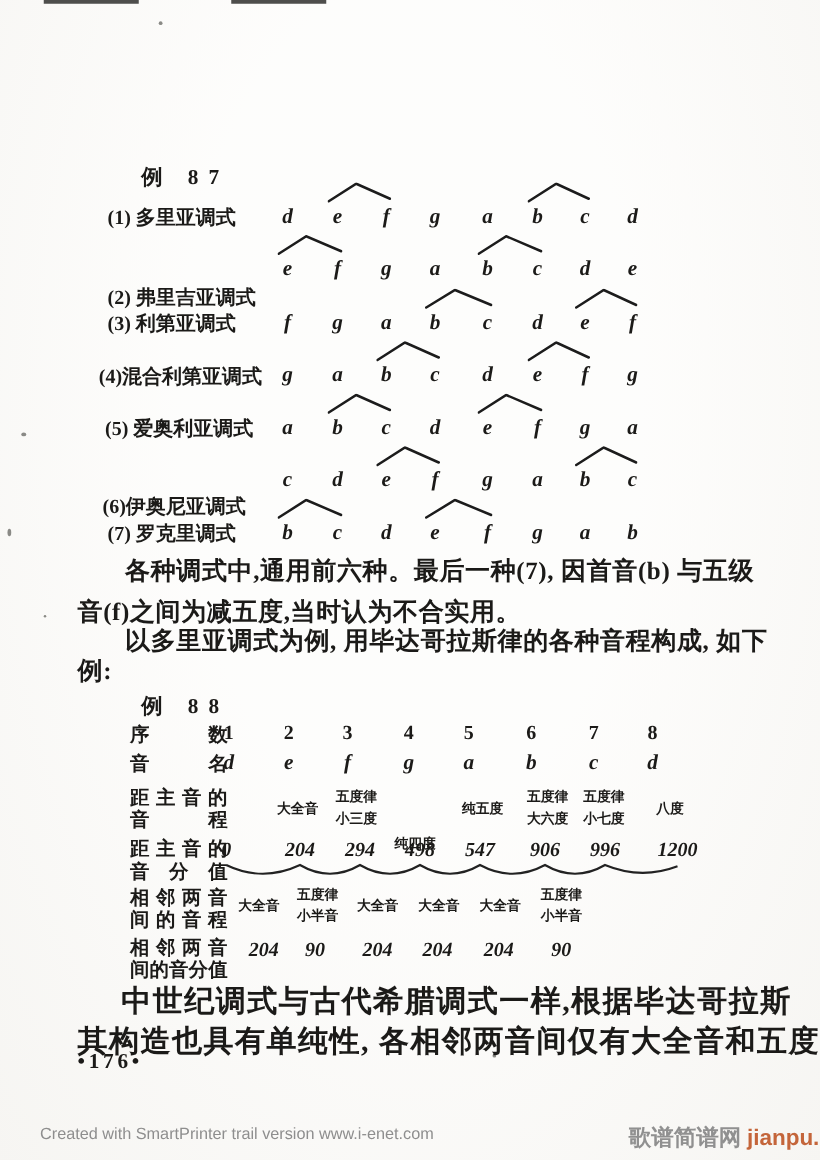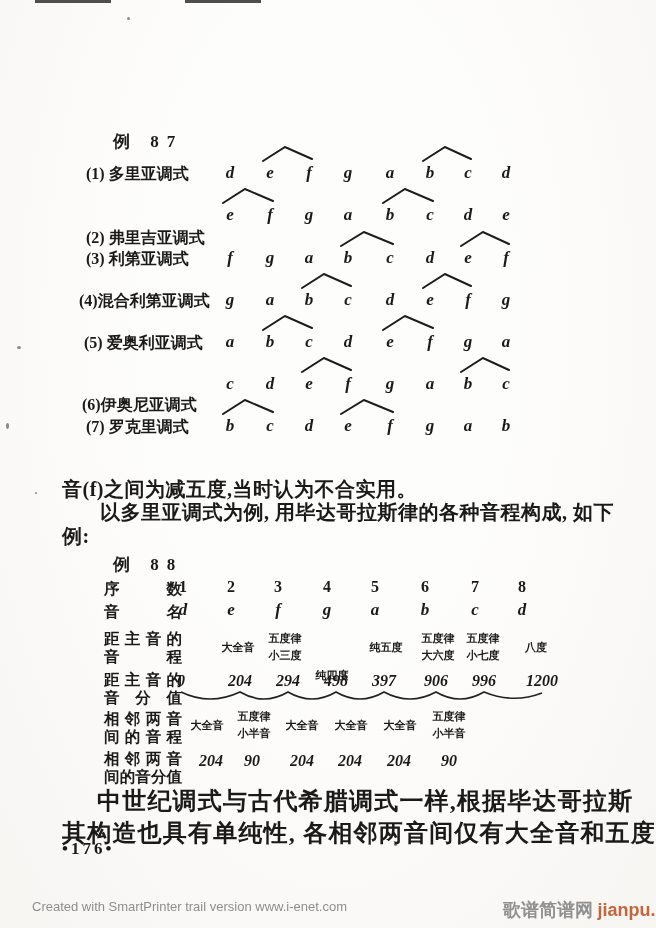--- a/index.html
+++ b/index.html
@@ -147,20 +147,21 @@
       <div class="note" style="left: 458px; top: 416px;">a</div>
       <div class="note" style="left: 496px; top: 416px;">b</div>
       <svg width="52" height="17" class="slur" style="left: 222px; top: 399px; position: absolute;">
         <polyline points="1,15 23,1 51,13" fill="none" stroke="#1c1c1c" stroke-width="2" stroke-linecap="round"></polyline>
       </svg>
       <svg width="54" height="17" class="slur" style="left: 340px; top: 399px; position: absolute;">
         <polyline points="1,15 24,1 53,13" fill="none" stroke="#1c1c1c" stroke-width="2" stroke-linecap="round"></polyline>
       </svg>
     </div>
 
+  <div class="bodyline" style="left:100px;top:443px">各种调式中,通用前六种。最后一种(7), 因首音(b) 与五级</div>
   <div class="bodyline" style="left:100px;top:499px">以多里亚调式为例, 用毕达哥拉斯律的各种音程构成, 如下</div>
   <div class="bodyline" style="left:62px;top:476px">音(f)之间为减五度,当时认为不合实用。</div>
   <div class="bodyline" style="left:62px;top:523px">例:</div>
 
   <div class="exheading" style="top:553px">例 88</div>
   <div id="ex88" style="position:absolute;left:0;top:0;">
       <div class="tlabel" style="left: 104px; top: 580px;">
         <div class="tline">
           <span>序</span>
           <span>数</span>
@@ -234,21 +235,21 @@
         <div class="tline">
           <span>音</span>
           <span>分</span>
           <span>值</span>
         </div>
       </div>
       <div class="cell cellit" style="left: 181px; top: 672px;">0</div>
       <div class="cell cellit" style="left: 240px; top: 672px;">204</div>
       <div class="cell cellit" style="left: 288px; top: 672px;">294</div>
       <div class="cell cellit" style="left: 336px; top: 672px;">498</div>
-      <div class="cell cellit" style="left: 384px; top: 672px;">397</div>
+      <div class="cell cellit" style="left: 384px; top: 672px;">547</div>
       <div class="cell cellit" style="left: 436px; top: 672px;">906</div>
       <div class="cell cellit" style="left: 484px; top: 672px;">996</div>
       <div class="cell cellit" style="left: 542px; top: 672px;">1200</div>
       <svg width="375" height="20" style="position: absolute; left: 175px; top: 689px;">
         <path d="M6,3 Q35,17 65,3 Q89,17 113,3 Q137,17 161,3 Q185,17 209,3 Q235,17 261,3 Q285,17 309,3 Q338,15 367,4" fill="none" stroke="#222" stroke-width="1.7"></path>
       </svg>
       <div class="tlabel" style="left: 104px; top: 710px;">
         <div class="tline">
           <span>相</span>
           <span>邻</span>

